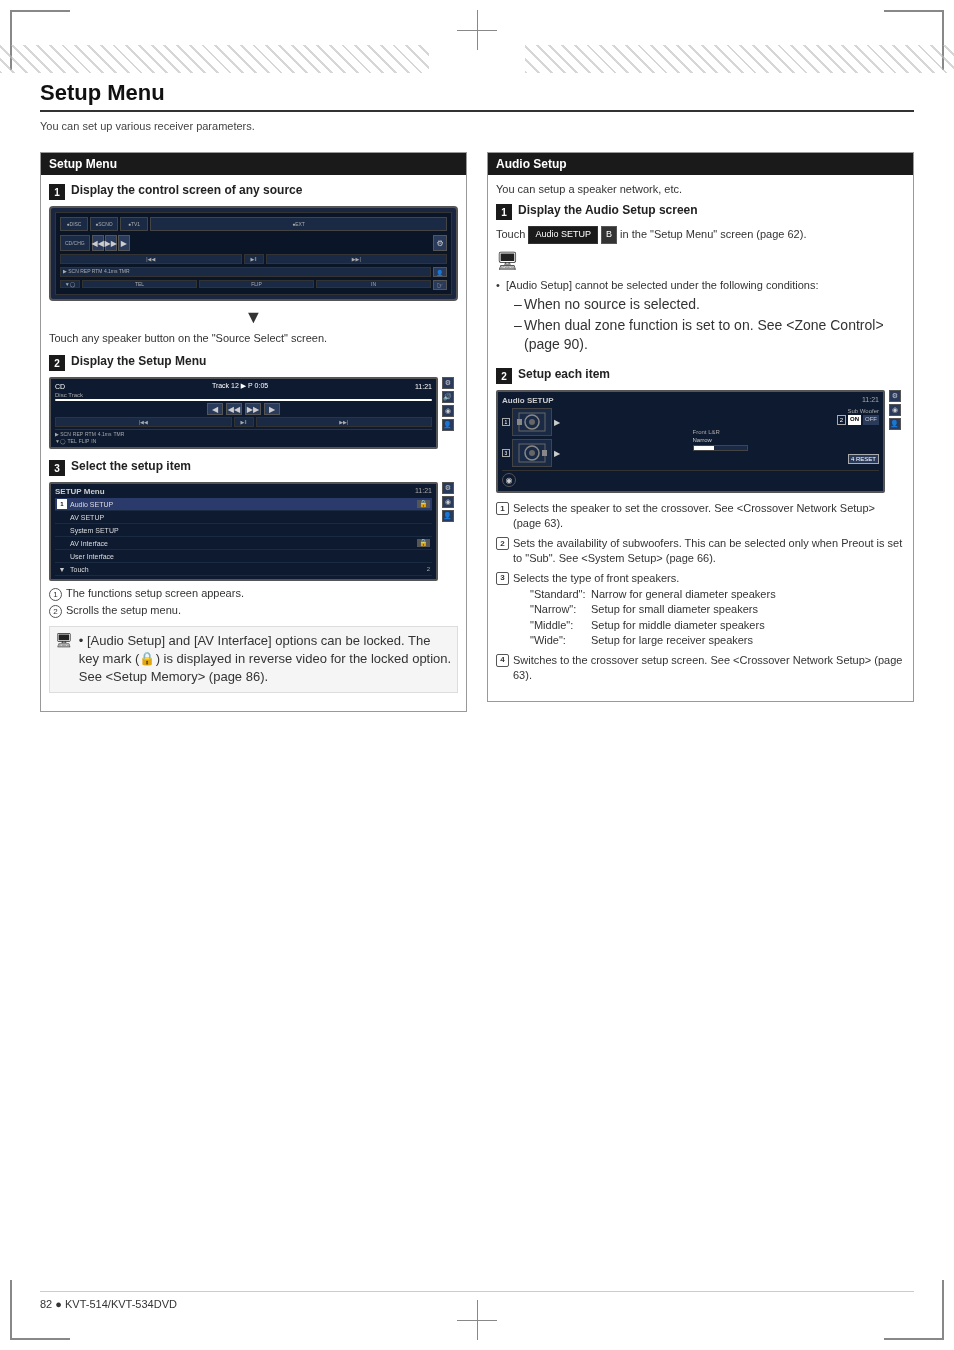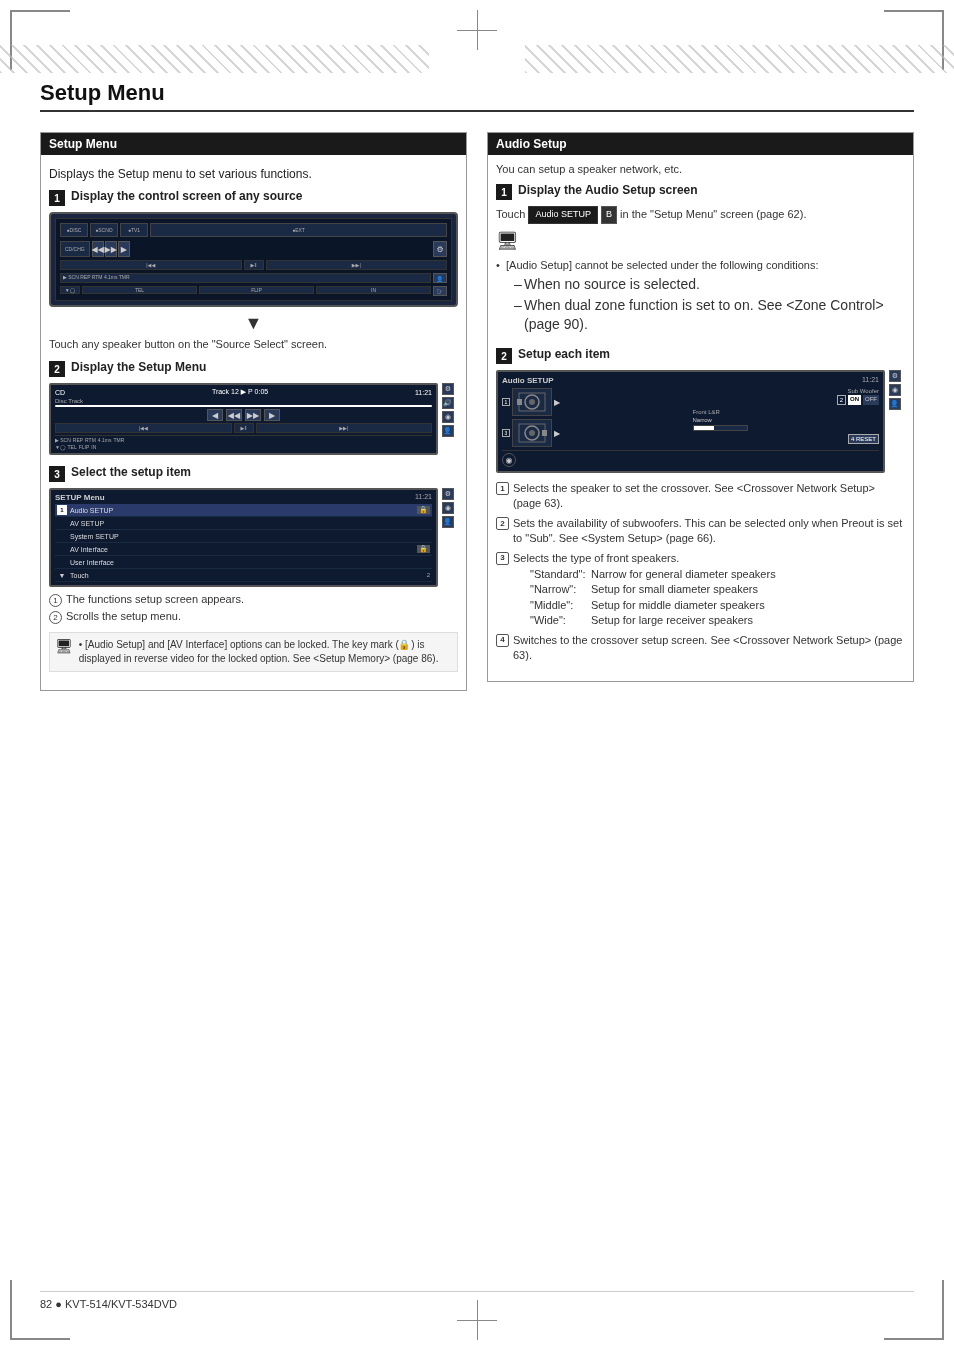--- a/index.html
+++ b/index.html
@@ -249,21 +249,21 @@
       margin-top: 8px;
       background: #f5f5f5;
       border: 1px solid #ddd;
       padding: 5px;
     }
     .note-icon {
       font-size: 14px;
       flex-shrink: 0;
     }
     .note-text {
-      font-size: 10px;
+      font-size: 13px;
       color: #333;
       line-height: 1.4;
     }
 
     
     .num-list {
       list-style: none;
       margin-top: 6px;
     }
     .num-list li {
@@ -499,29 +499,29 @@
 <div class="top-strips">
   <div class="strip-left"></div>
   <div class="strip-right"></div>
 </div>
 
 <div class="main-content">
 
   <div class="page-title-section">
     <span class="page-title">Setup Menu</span>
   </div>
+  <div class="page-subtitle">You can set up various receiver parameters.</div>
 
   <div class="two-col">
 
     <div class="col-left">
       <div class="section-box">
         <div class="section-header">Setup Menu</div>
         <div class="section-body">
 
-          <div class="section-body" style="padding:4px 0 8px 0;">Displays the Setup menu to set various functions.</div>
 
           <div class="step-item">
             <div class="step-label">
               <span class="step-number">1</span>
               <span class="step-text">Display the control screen of any source</span>
             </div>
 
             <div class="screen-wrapper">
               <div class="device-screen" style="padding:4px;position:relative;">
                 <div style="display:flex;gap:2px;flex-wrap:wrap;background:#0a1528;padding:4px;border:1px solid #333;">

